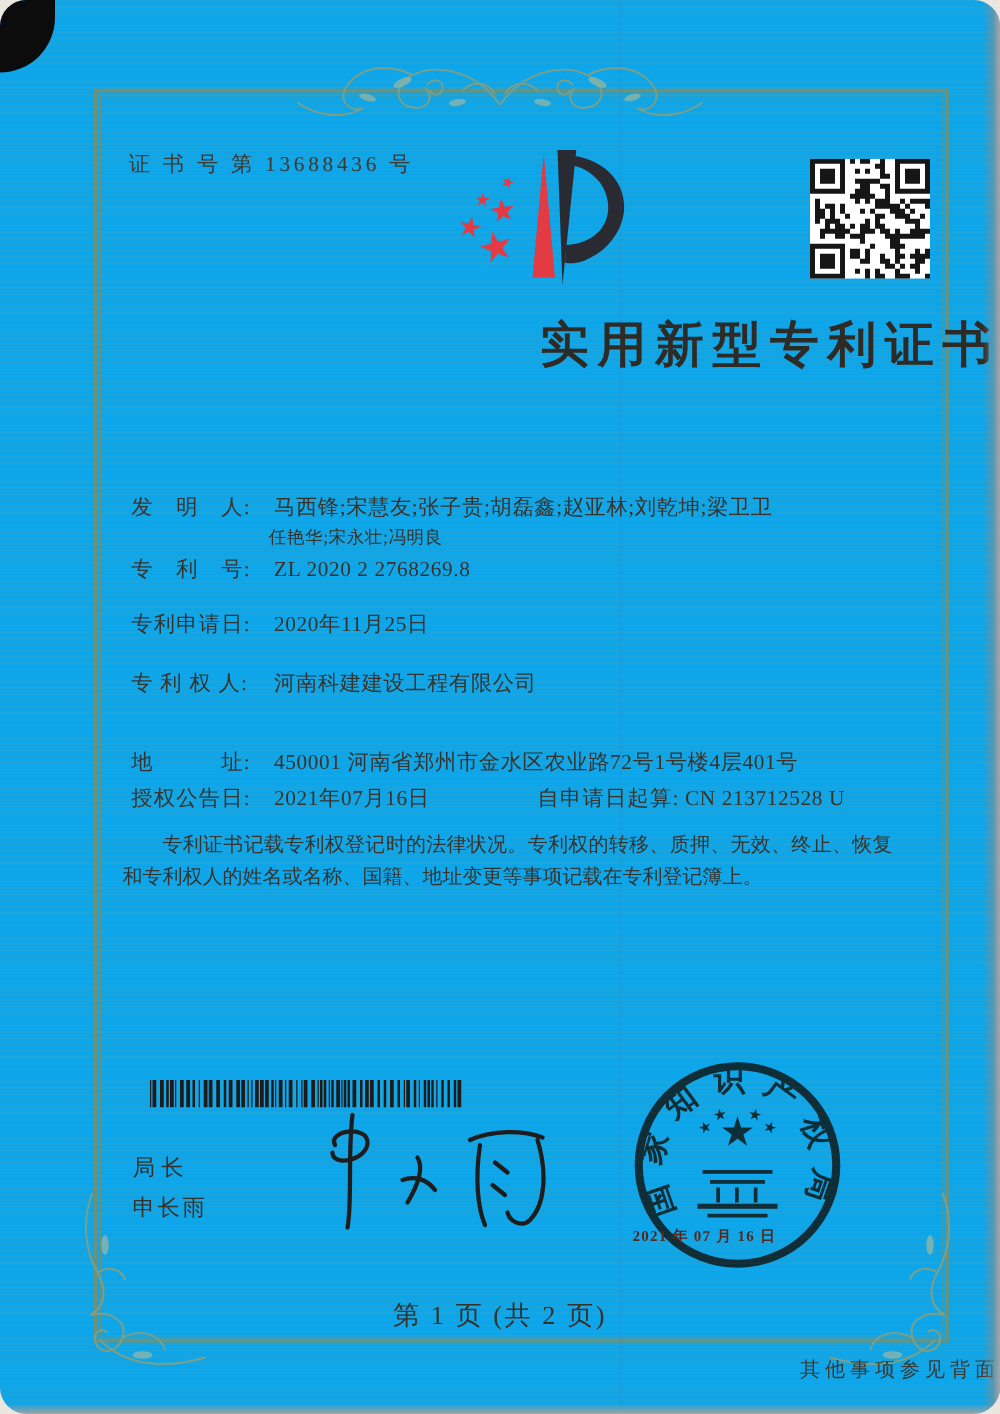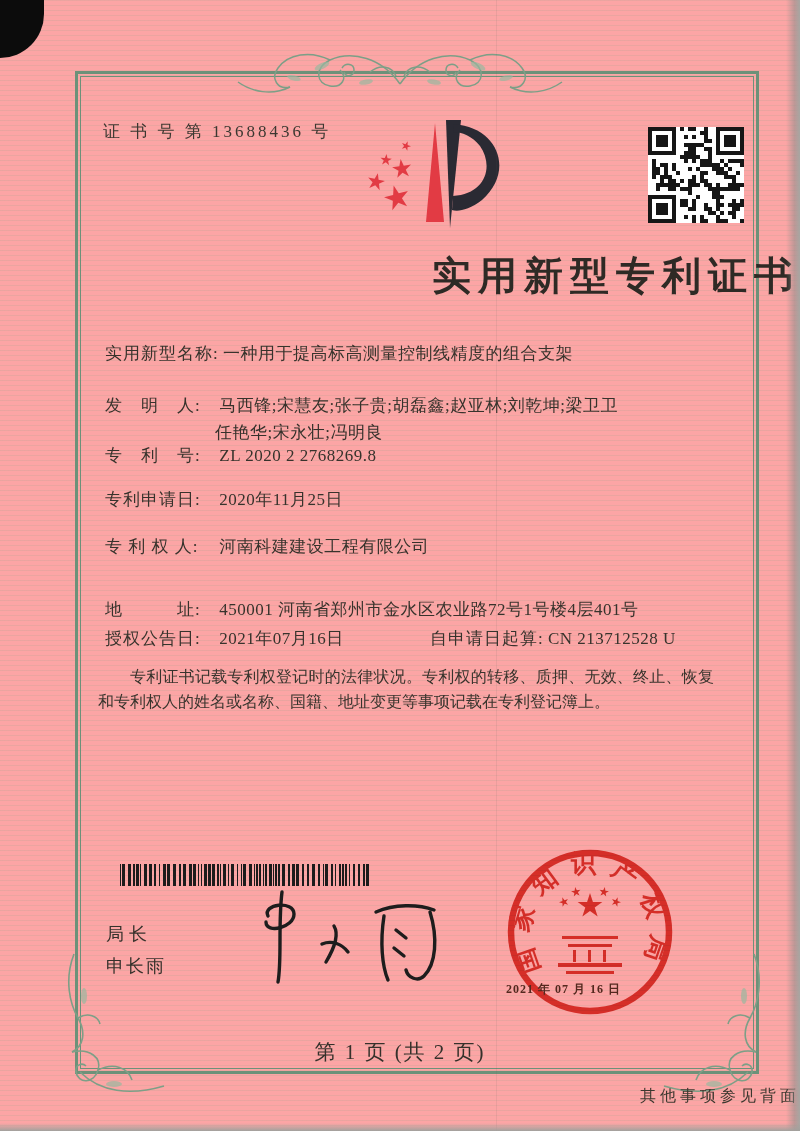--- a/index.html
+++ b/index.html
@@ -1,20 +1,21 @@
 <!DOCTYPE html>
 <html><head>
 <meta charset="utf-8">
 <style>
   html,body{margin:0;padding:0;background:#e9e7e0;}
   .page{
     position:relative; width:800px; height:1131px; overflow:hidden;
-    background:#fca5a5;
+    background:#0ea5e9;
     font-family:"Liberation Serif","DejaVu Serif",serif;
     color:#35312b;
+    border-radius:21px;
   }
   
   .waves{
     position:absolute; inset:0;
     background:repeating-linear-gradient(
       0deg,
       rgba(124,164,128,0.14) 0px, rgba(124,164,128,0.14) 1px,
       rgba(255,255,255,0) 1px, rgba(255,255,255,0) 5px);
     pointer-events:none;
   }
@@ -30,21 +31,21 @@
   .cert-no{left:103px; top:120px; font-size:17px; letter-spacing:3px; color:#3c3831;}
   .title{
     left:0; right:0; top:249px; text-align:right; margin:0;
     font-size:39px; font-weight:700; letter-spacing:7px; color:#2e2a25;
   }
   .row{left:105px; font-size:17px; white-space:nowrap; color:#37332c;}
   .row .lbl{display:inline-block; min-width:110px; letter-spacing:1px;}
   .row .val{letter-spacing:0.5px;}
   .pair2{position:absolute; left:325px; top:0; white-space:nowrap;}
   .pair2 .lbl{min-width:108px;}
-  .cont-line{left:215px; font-size:17px; letter-spacing:0.5px;text-align:center;}
+  .cont-line{left:215px; font-size:14px; letter-spacing:0.5px;text-align:center;}
   .body-text{
     left:98px; top:664px; width:616px; font-size:16px; line-height:25px;
     text-align:justify; color:#38342d;
   }
   .body-text p{margin:0; text-indent:2em;}
   .barcode{left:120px; top:864px;}
   .official-title{left:106px; top:922px; font-size:18px; letter-spacing:5px;}
   .official-name{left:106px; top:954px; font-size:18px; letter-spacing:2px;}
   .signature{left:238px; top:886px;}
   .seal{left:502px; top:844px; mix-blend-mode:multiply; opacity:0.93;}
@@ -131,24 +132,20 @@
     <g fill="#161616">
       <rect x="8" y="8" width="12" height="12"></rect>
       <rect x="76" y="8" width="12" height="12"></rect>
       <rect x="8" y="76" width="12" height="12"></rect>
     </g>
     <path id="qr-modules" fill="#161616" d="M32 0h4v4h-4zM40 0h4v4h-4zM44 0h4v4h-4zM56 0h4v4h-4zM52 4h4v4h-4zM56 4h4v4h-4zM36 8h4v4h-4zM44 8h4v4h-4zM56 8h4v4h-4zM56 12h4v4h-4zM60 12h4v4h-4zM36 16h4v4h-4zM40 16h4v4h-4zM44 16h4v4h-4zM48 16h4v4h-4zM52 16h4v4h-4zM40 20h4v4h-4zM44 20h4v4h-4zM56 20h4v4h-4zM60 20h4v4h-4zM36 24h4v4h-4zM40 24h4v4h-4zM44 24h4v4h-4zM60 24h4v4h-4zM32 28h4v4h-4zM36 28h4v4h-4zM40 28h4v4h-4zM44 28h4v4h-4zM48 28h4v4h-4zM60 28h4v4h-4zM4 32h4v4h-4zM36 32h4v4h-4zM44 32h4v4h-4zM52 32h4v4h-4zM56 32h4v4h-4zM60 32h4v4h-4zM72 32h4v4h-4zM80 32h4v4h-4zM84 32h4v4h-4zM88 32h4v4h-4zM92 32h4v4h-4zM4 36h4v4h-4zM12 36h4v4h-4zM16 36h4v4h-4zM24 36h4v4h-4zM52 36h4v4h-4zM56 36h4v4h-4zM60 36h4v4h-4zM64 36h4v4h-4zM68 36h4v4h-4zM76 36h4v4h-4zM92 36h4v4h-4zM4 40h4v4h-4zM8 40h4v4h-4zM16 40h4v4h-4zM24 40h4v4h-4zM40 40h4v4h-4zM48 40h4v4h-4zM64 40h4v4h-4zM68 40h4v4h-4zM72 40h4v4h-4zM80 40h4v4h-4zM4 44h4v4h-4zM8 44h4v4h-4zM16 44h4v4h-4zM28 44h4v4h-4zM52 44h4v4h-4zM56 44h4v4h-4zM68 44h4v4h-4zM72 44h4v4h-4zM76 44h4v4h-4zM88 44h4v4h-4zM4 48h4v4h-4zM12 48h4v4h-4zM16 48h4v4h-4zM20 48h4v4h-4zM44 48h4v4h-4zM52 48h4v4h-4zM76 48h4v4h-4zM80 48h4v4h-4zM84 48h4v4h-4zM12 52h4v4h-4zM20 52h4v4h-4zM24 52h4v4h-4zM32 52h4v4h-4zM40 52h4v4h-4zM44 52h4v4h-4zM52 52h4v4h-4zM56 52h4v4h-4zM84 52h4v4h-4zM8 56h4v4h-4zM12 56h4v4h-4zM16 56h4v4h-4zM20 56h4v4h-4zM24 56h4v4h-4zM28 56h4v4h-4zM40 56h4v4h-4zM44 56h4v4h-4zM48 56h4v4h-4zM56 56h4v4h-4zM60 56h4v4h-4zM68 56h4v4h-4zM80 56h4v4h-4zM84 56h4v4h-4zM88 56h4v4h-4zM92 56h4v4h-4zM8 60h4v4h-4zM20 60h4v4h-4zM24 60h4v4h-4zM32 60h4v4h-4zM36 60h4v4h-4zM40 60h4v4h-4zM60 60h4v4h-4zM64 60h4v4h-4zM68 60h4v4h-4zM72 60h4v4h-4zM76 60h4v4h-4zM80 60h4v4h-4zM84 60h4v4h-4zM88 60h4v4h-4zM40 64h4v4h-4zM64 64h4v4h-4zM68 64h4v4h-4zM48 68h4v4h-4zM64 68h4v4h-4zM68 68h4v4h-4zM72 68h4v4h-4zM32 72h4v4h-4zM36 72h4v4h-4zM44 72h4v4h-4zM68 72h4v4h-4zM84 72h4v4h-4zM92 72h4v4h-4zM32 76h4v4h-4zM36 76h4v4h-4zM44 76h4v4h-4zM56 76h4v4h-4zM68 76h4v4h-4zM72 76h4v4h-4zM80 76h4v4h-4zM84 76h4v4h-4zM88 76h4v4h-4zM92 76h4v4h-4zM40 80h4v4h-4zM44 80h4v4h-4zM56 80h4v4h-4zM60 80h4v4h-4zM68 80h4v4h-4zM84 80h4v4h-4zM88 80h4v4h-4zM60 84h4v4h-4zM64 84h4v4h-4zM72 84h4v4h-4zM80 84h4v4h-4zM84 84h4v4h-4zM36 88h4v4h-4zM44 88h4v4h-4zM52 88h4v4h-4zM68 88h4v4h-4zM84 88h4v4h-4zM44 92h4v4h-4zM52 92h4v4h-4zM56 92h4v4h-4zM68 92h4v4h-4zM72 92h4v4h-4zM76 92h4v4h-4zM92 92h4v4h-4z"></path>
   </svg>
 
   <h1 class="abs title">实用新型专利证书</h1>
 
-  <div class="abs row" style="top:342px">
-    <span class="lbl">实用新型名称:</span>
-    <span class="val">一种用于提高标高测量控制线精度的组合支架</span>
-  </div>
   <div class="abs row" style="top:394px">
     <span class="lbl">发　明　人:</span>
     <span class="val">马西锋;宋慧友;张子贵;胡磊鑫;赵亚林;刘乾坤;梁卫卫</span>
   </div>
   <div class="abs cont-line" style="top:421px">任艳华;宋永壮;冯明良</div>
   <div class="abs row" style="top:444px">
     <span class="lbl">专　利　号:</span>
     <span class="val">ZL 2020 2 2768269.8</span>
   </div>
   <div class="abs row" style="top:488px">

